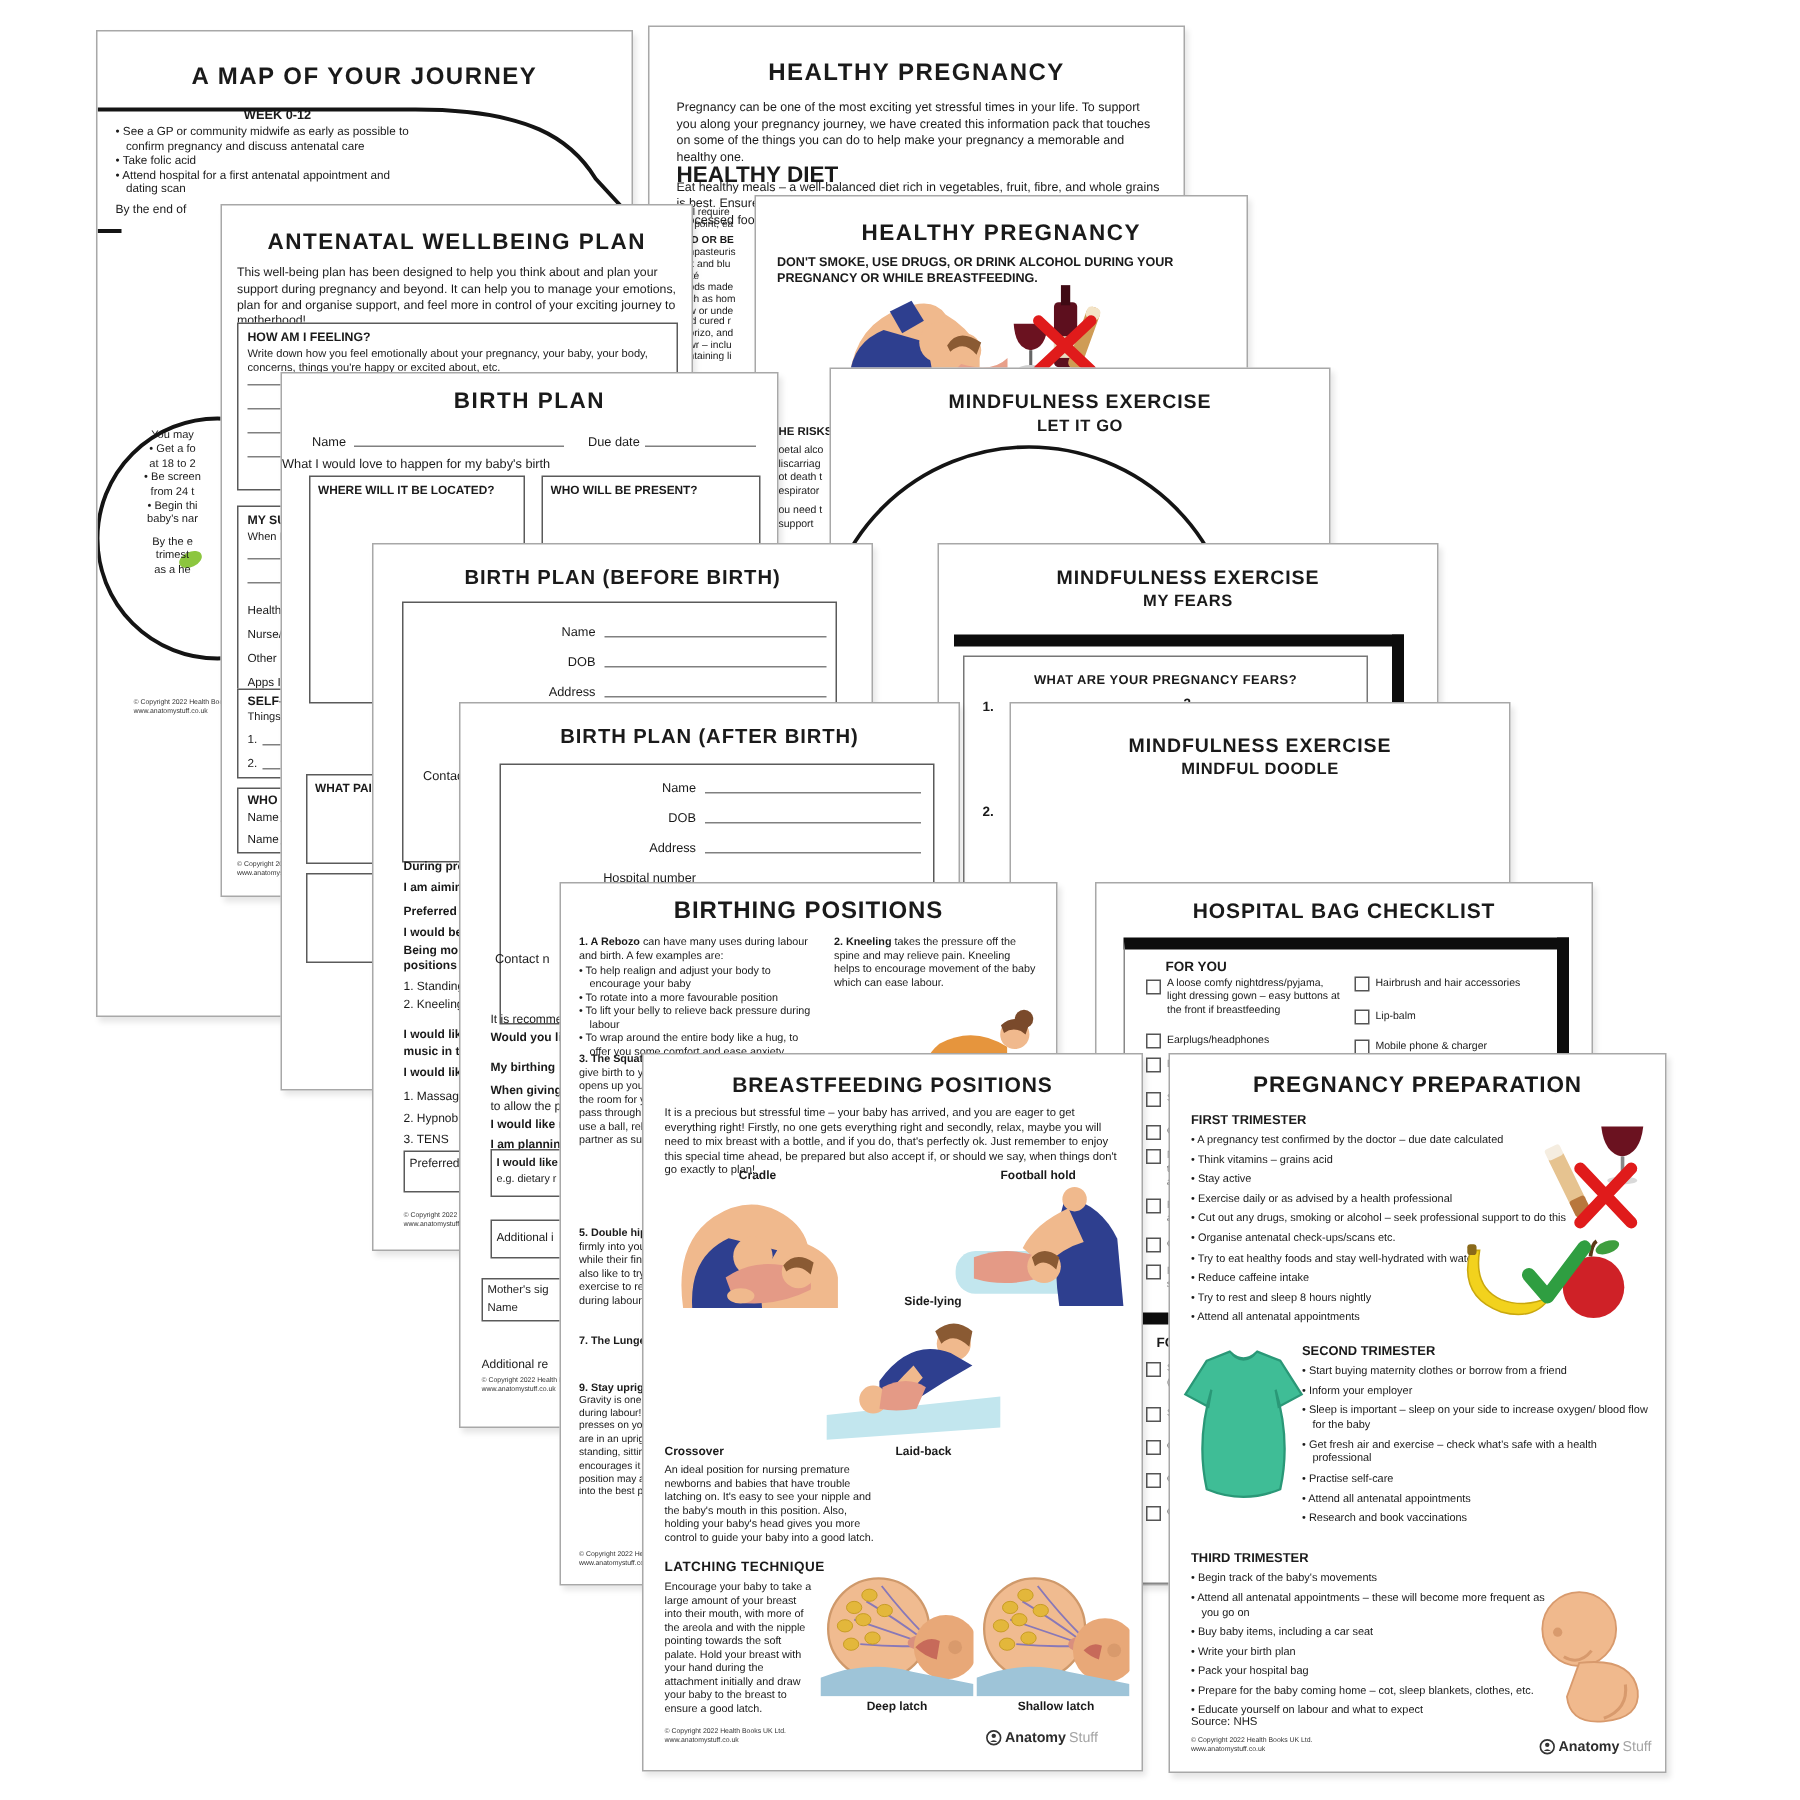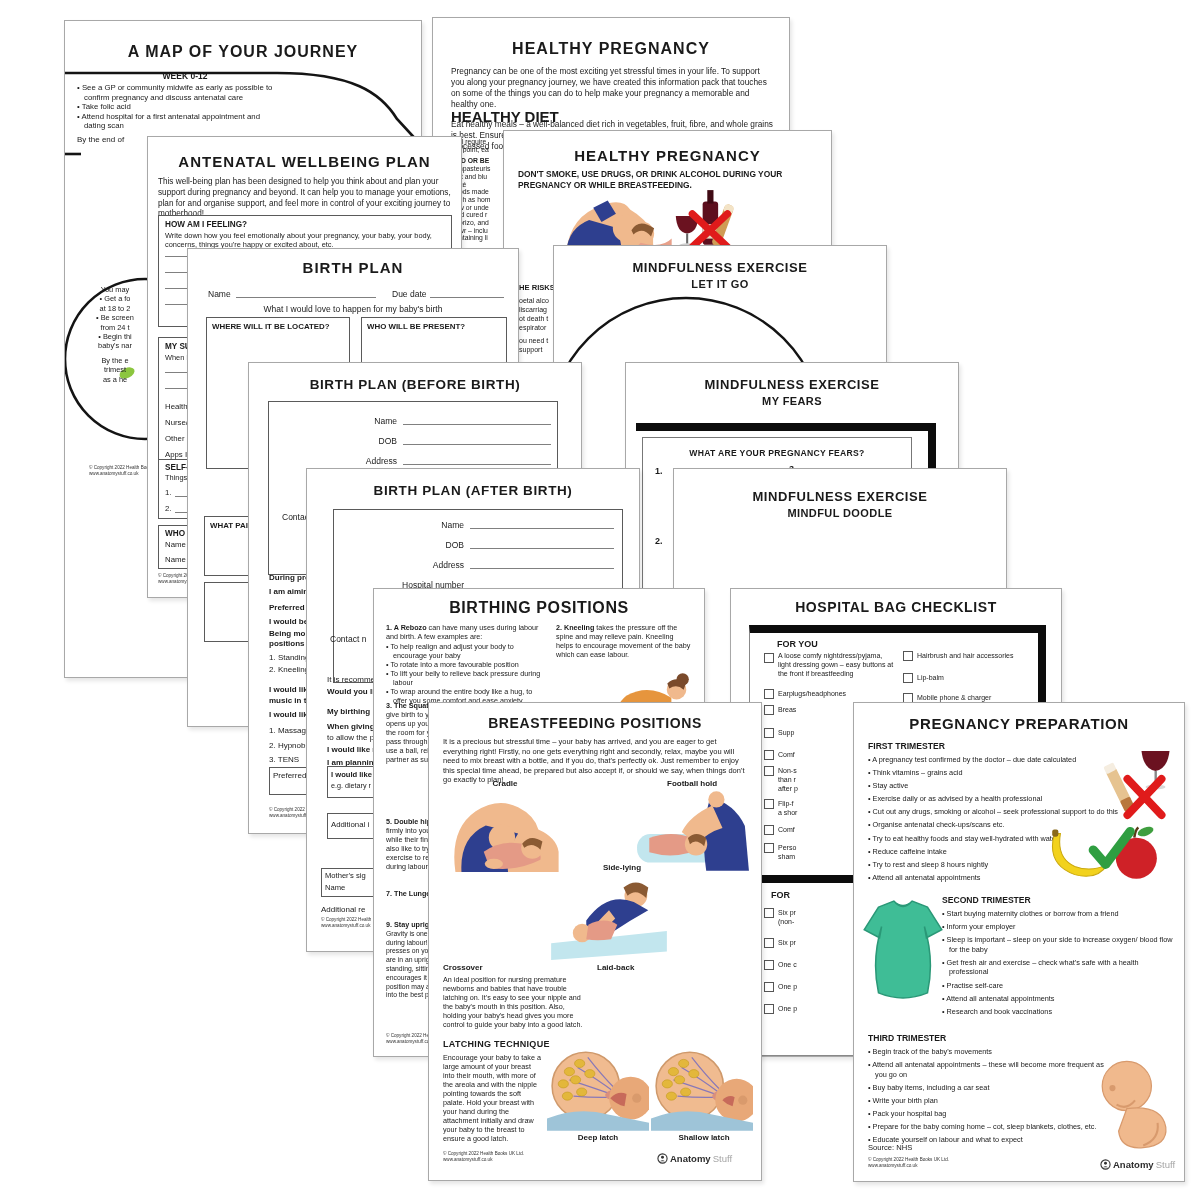--- a/index.html
+++ b/index.html
@@ -165,21 +165,21 @@
       <div class="nw">support</div>
     </div>
   </div>
 
   <div class="p" style="left:187px;top:248px;width:330px;height:477px;z-index:5">
     <div class="a t1" style="left:0;top:10px;width:100%;font-size:15px">BIRTH PLAN</div>
     <div class="a s85" style="left:20px;top:40px">Name</div>
     <div class="ln" style="left:48px;top:48px;width:140px"></div>
     <div class="a s85" style="left:204px;top:40px">Due date</div>
     <div class="ln" style="left:242px;top:48px;width:74px"></div>
-    <div class="a s85" style="left:0;top:55px;width:100%;text-align:center">What I would love to happen for my baby's birth</div>
+    <div class="a s85" style="left:0;top:55px;width:100%;">What I would love to happen for my baby's birth</div>
     <div class="bx" style="left:18px;top:68px;width:142px;height:150px">
       <div class="a b nw" style="left:5px;top:4px;width:132px;font-size:7.9px">WHERE WILL IT BE LOCATED?</div>
     </div>
     <div class="bx" style="left:173px;top:68px;width:144px;height:165px">
       <div class="a b nw" style="left:5px;top:4px;width:134px;font-size:7.9px">WHO WILL BE PRESENT?</div>
     </div>
     <div class="bx" style="left:16px;top:267px;width:150px;height:58px">
       <div class="a b nw" style="left:5px;top:4px;width:140px;font-size:7.9px">WHAT PAIN</div>
     </div>
     <div class="bx" style="left:16px;top:333px;width:150px;height:58px"></div>
@@ -262,21 +262,21 @@
       <div class="a b s8 nw" style="left:20px;top:276px;width:80px">I would like r</div>
       <div class="a b s8 nw" style="left:20px;top:289px;width:80px">I am plannin</div>
     </div>
     <div class="bx" style="left:20px;top:297px;width:58px;height:30px">
       <div class="a b nw" style="left:3px;top:3px;width:52px;font-size:7.6px">I would like</div>
       <div class="a nw" style="left:3px;top:14px;width:52px;font-size:7.2px">e.g. dietary r</div>
     </div>
     <div class="bx" style="left:20px;top:344px;width:58px;height:24px">
       <div class="a nw" style="left:3px;top:6px;width:52px;font-size:7.8px">Additional i</div>
     </div>
-    <div class="bx" style="left:14px;top:399px;width:55px;height:27px">
+    <div class="bx" style="left:14px;top:383px;width:55px;height:27px">
       <div class="a nw" style="left:3px;top:2px;width:50px;font-size:7.6px">Mother's sig</div>
       <div class="a nw" style="left:3px;top:14px;width:50px;font-size:7.6px">Name</div>
     </div>
     <div class="a s8 nw" style="left:14px;top:436px;width:64px">Additional re</div>
     <div class="a tiny nw" style="left:14px;top:448px;width:62px">© Copyright 2022 Health Books UK Ltd.</div>
     <div class="a tiny nw" style="left:14px;top:454px;width:62px">www.anatomystuff.co.uk</div>
   </div>
 
   <div class="p" style="left:673px;top:468px;width:332px;height:300px;z-index:10">
     <div class="a t2" style="left:0;top:20px;width:100%">MINDFULNESS EXERCISE</div>
@@ -480,21 +480,21 @@
       <svg width="11" height="11" viewBox="0 0 12 12">
           <circle cx="6" cy="6" r="5" fill="none" stroke="#333" stroke-width="1.2"></circle>
           <circle cx="6" cy="4.6" r="1.6" fill="#333"></circle>
           <path d="M3.4 9 Q6 6.6 8.6 9 Z" fill="#333"></path>
         </svg>
       <span class="lb">Anatomy</span>
         <span class="ll">Stuff</span>
     </div>
   </div>
 
-  <div class="p" style="left:853px;top:702px;width:330px;height:478px;z-index:14">
+  <div class="p" style="left:779px;top:702px;width:330px;height:478px;z-index:14">
     <div class="a t2" style="left:0;top:12px;width:100%;font-size:15px">PREGNANCY PREPARATION</div>
     <div class="a b" style="left:14px;top:38px;font-size:8.6px">FIRST TRIMESTER</div>
     <ul class="a dash" style="left:14px;top:52px;width:250px;font-size:7.3px;line-height:9.6px">
       <li>A pregnancy test confirmed by the doctor – due date calculated</li>
       <li>Think vitamins – grains acid</li>
       <li>Stay active</li>
       <li>Exercise daily or as advised by a health professional</li>
       <li>Cut out any drugs, smoking or alcohol – seek professional support to do this</li>
       <li>Organise antenatal check-ups/scans etc.</li>
       <li>Try to eat healthy foods and stay well-hydrated with water</li>

